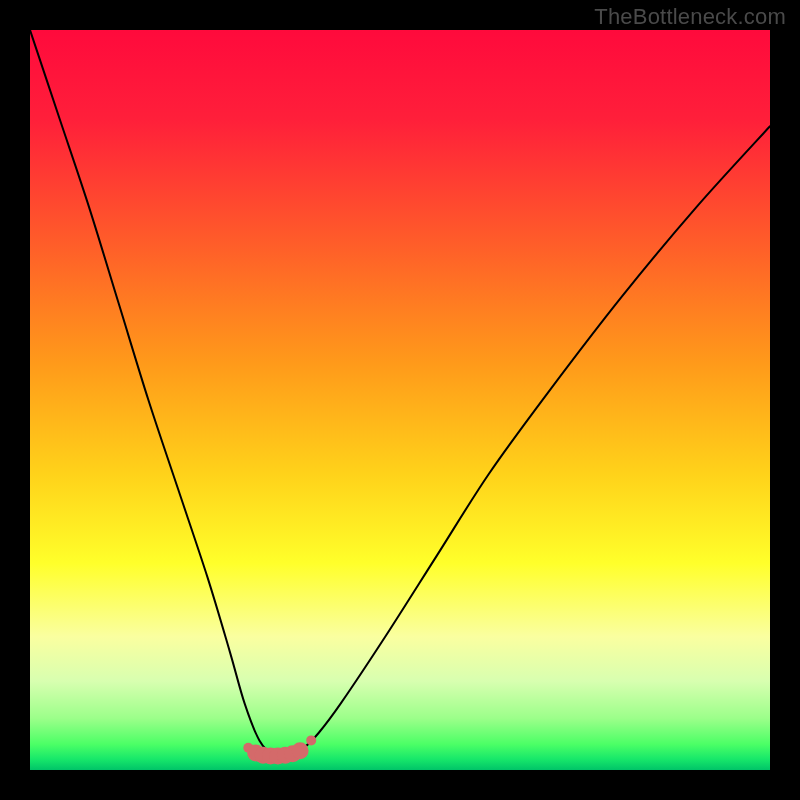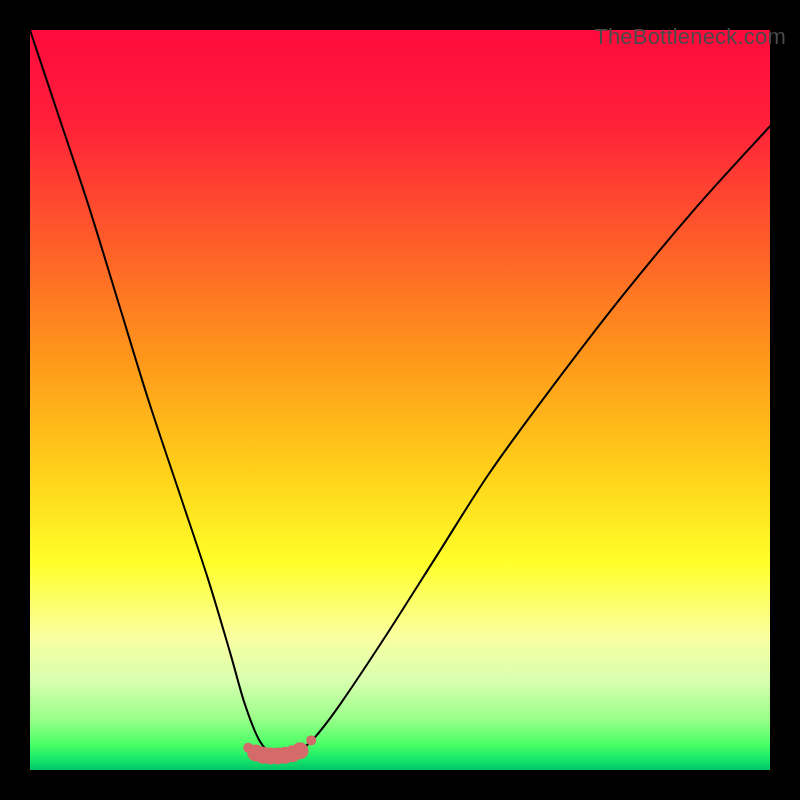--- a/index.html
+++ b/index.html
@@ -19,21 +19,20 @@
   }
   .watermark {
     position: absolute;
     top: 4px;
     right: 14px;
     color: #4a4a4a;
     font-size: 22px;
     font-weight: 500;
     letter-spacing: 0.2px;
     z-index: 10;
-    margin-top: 20px;
   }
   .plot {
     position: absolute;
     left: 30px;
     top: 30px;
     width: 740px;
     height: 740px;
   }
   .plot svg {
     display: block;

